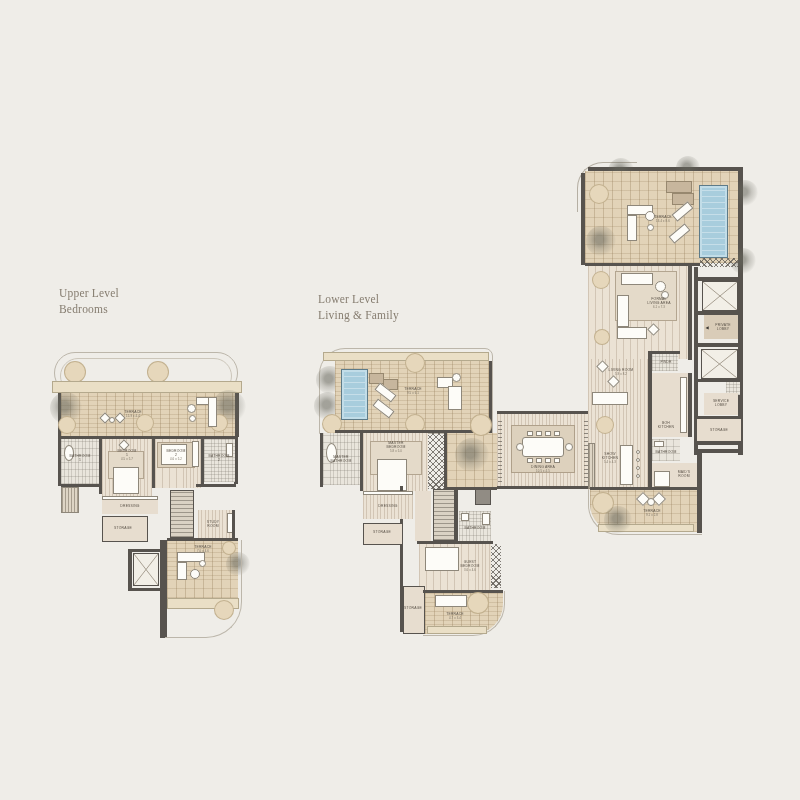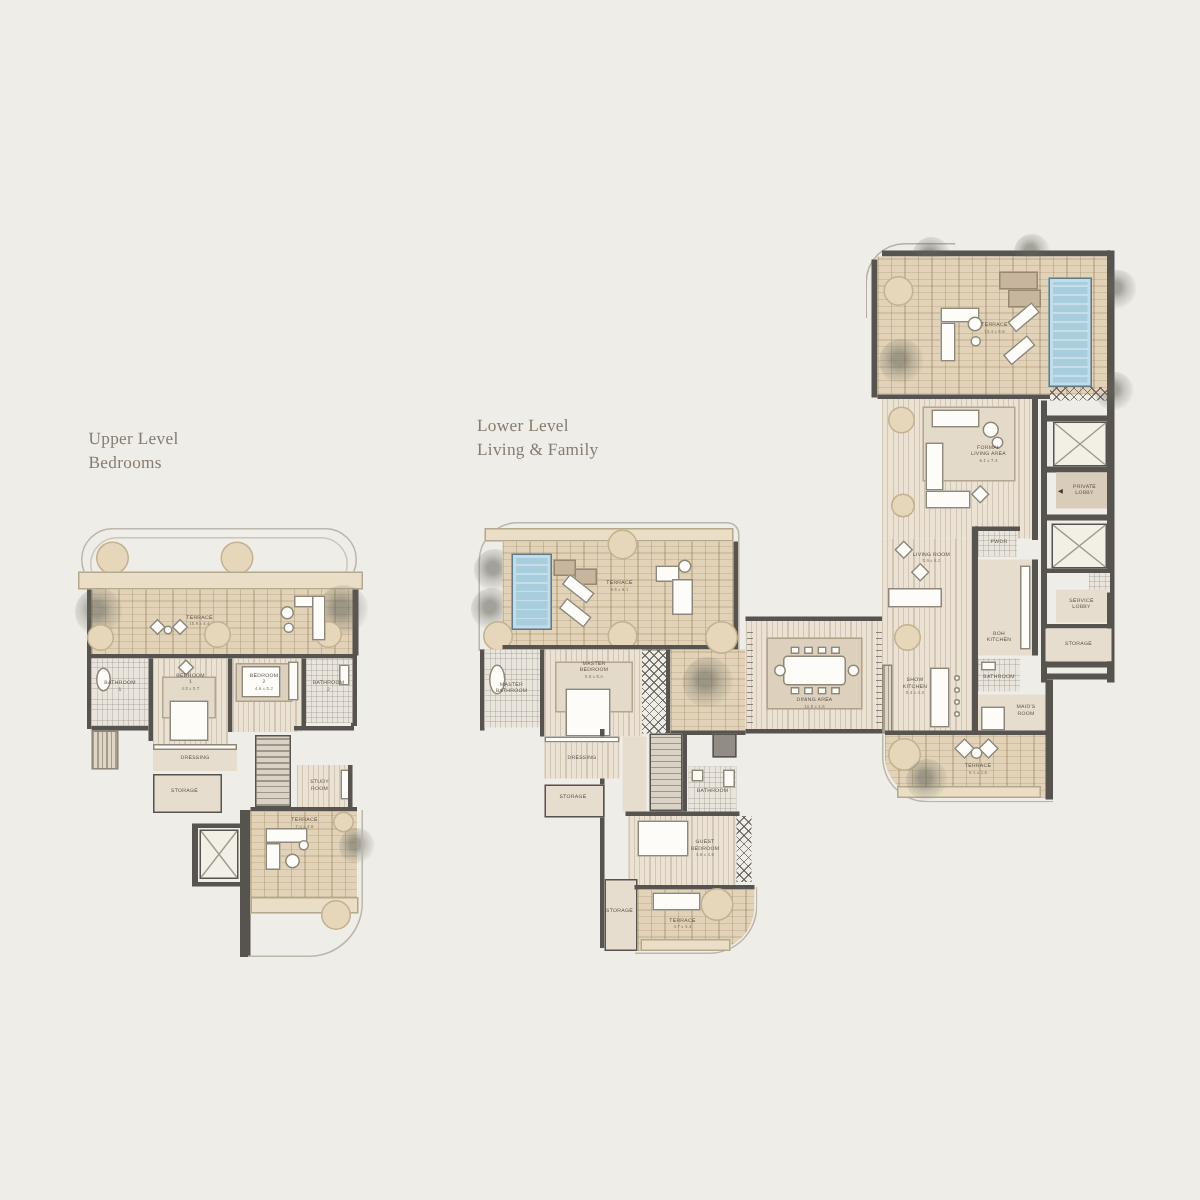--- a/index.html
+++ b/index.html
@@ -56,21 +56,21 @@
 </style>
 </head>
 <body>
 
 <div id="canvas" style="background: rgb(239, 237, 232);">
 
   <div class="plan-title" style="left:59px;top:286px">
     <div>Upper Level</div>
     <div>Bedrooms</div>
   </div>
-  <div class="plan-title" style="left:318px;top:277px">
+  <div class="plan-title" style="left:318px;top:292px">
     <div>Lower Level</div>
     <div>Living &amp; Family</div>
   </div>
 
   <div class="oline" style="left:54px;top:352px;width:184px;height:42px;border-radius:24px"></div>
   <div class="oline" style="left:60px;top:358px;width:172px;height:36px;border-radius:20px;border-color:#ccc6ba"></div>
   <div class="pcircle" style="left:64px;top:361px;width:22px;height:22px"></div>
   <div class="pcircle" style="left:147px;top:361px;width:22px;height:22px"></div>
   <div class="parapet" style="left:52px;top:381px;width:190px;height:12px"></div>
 

